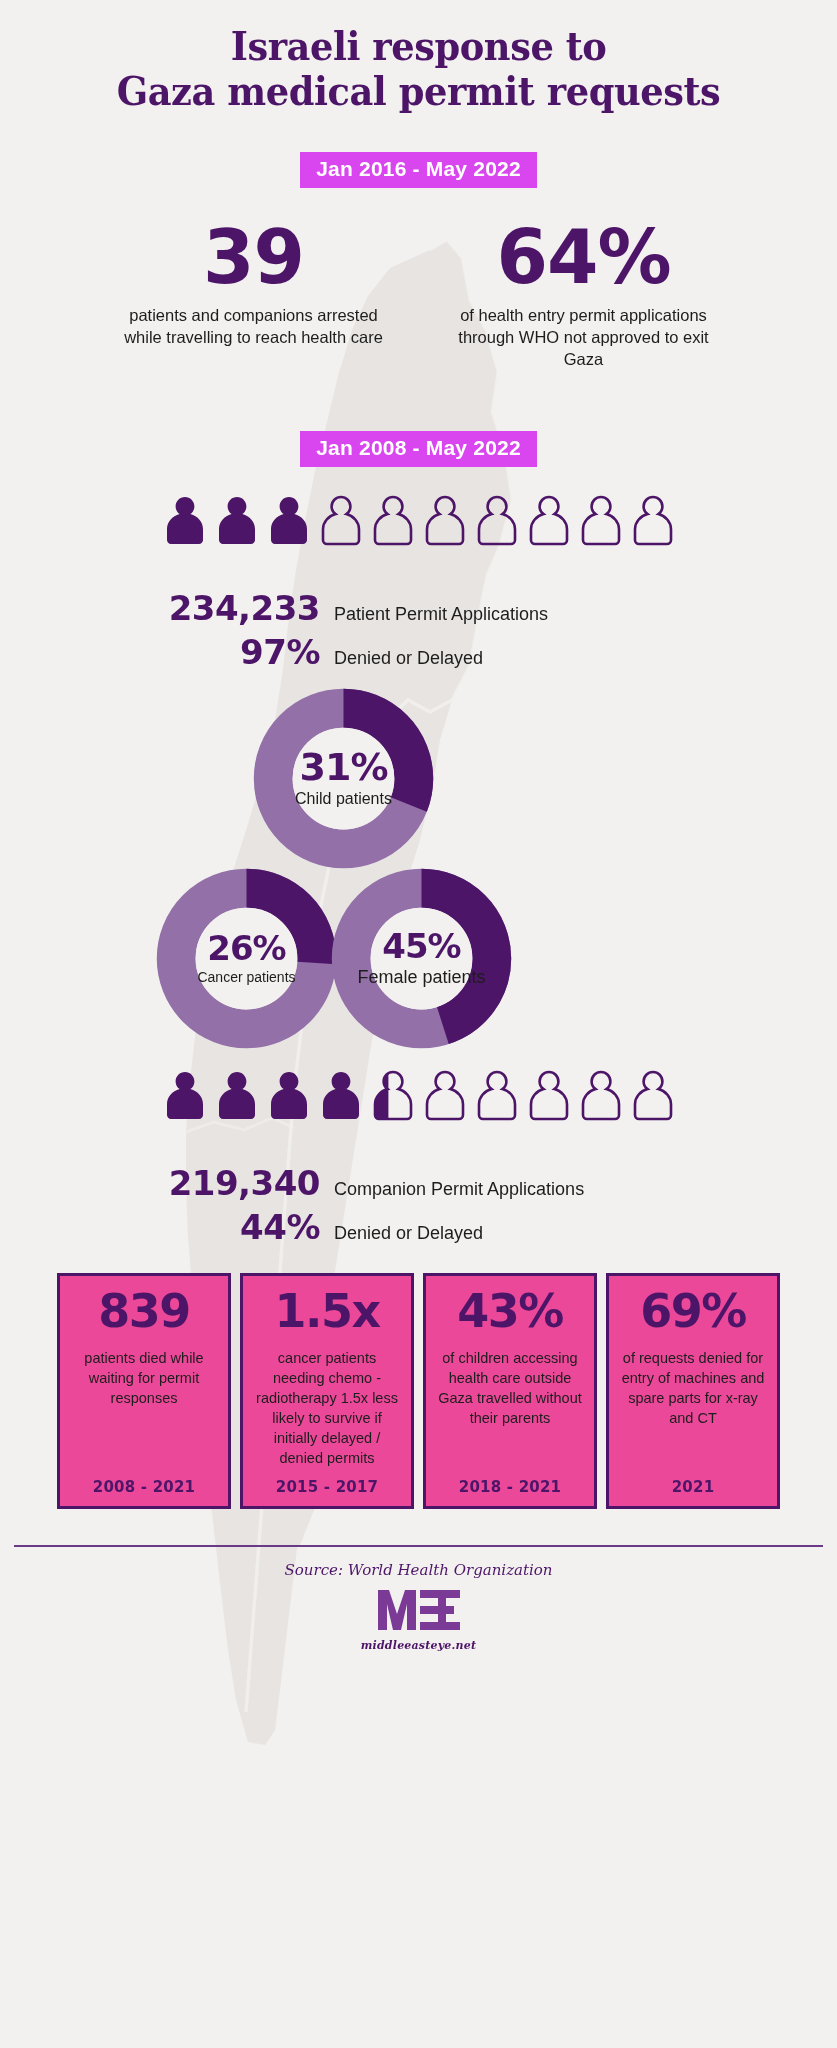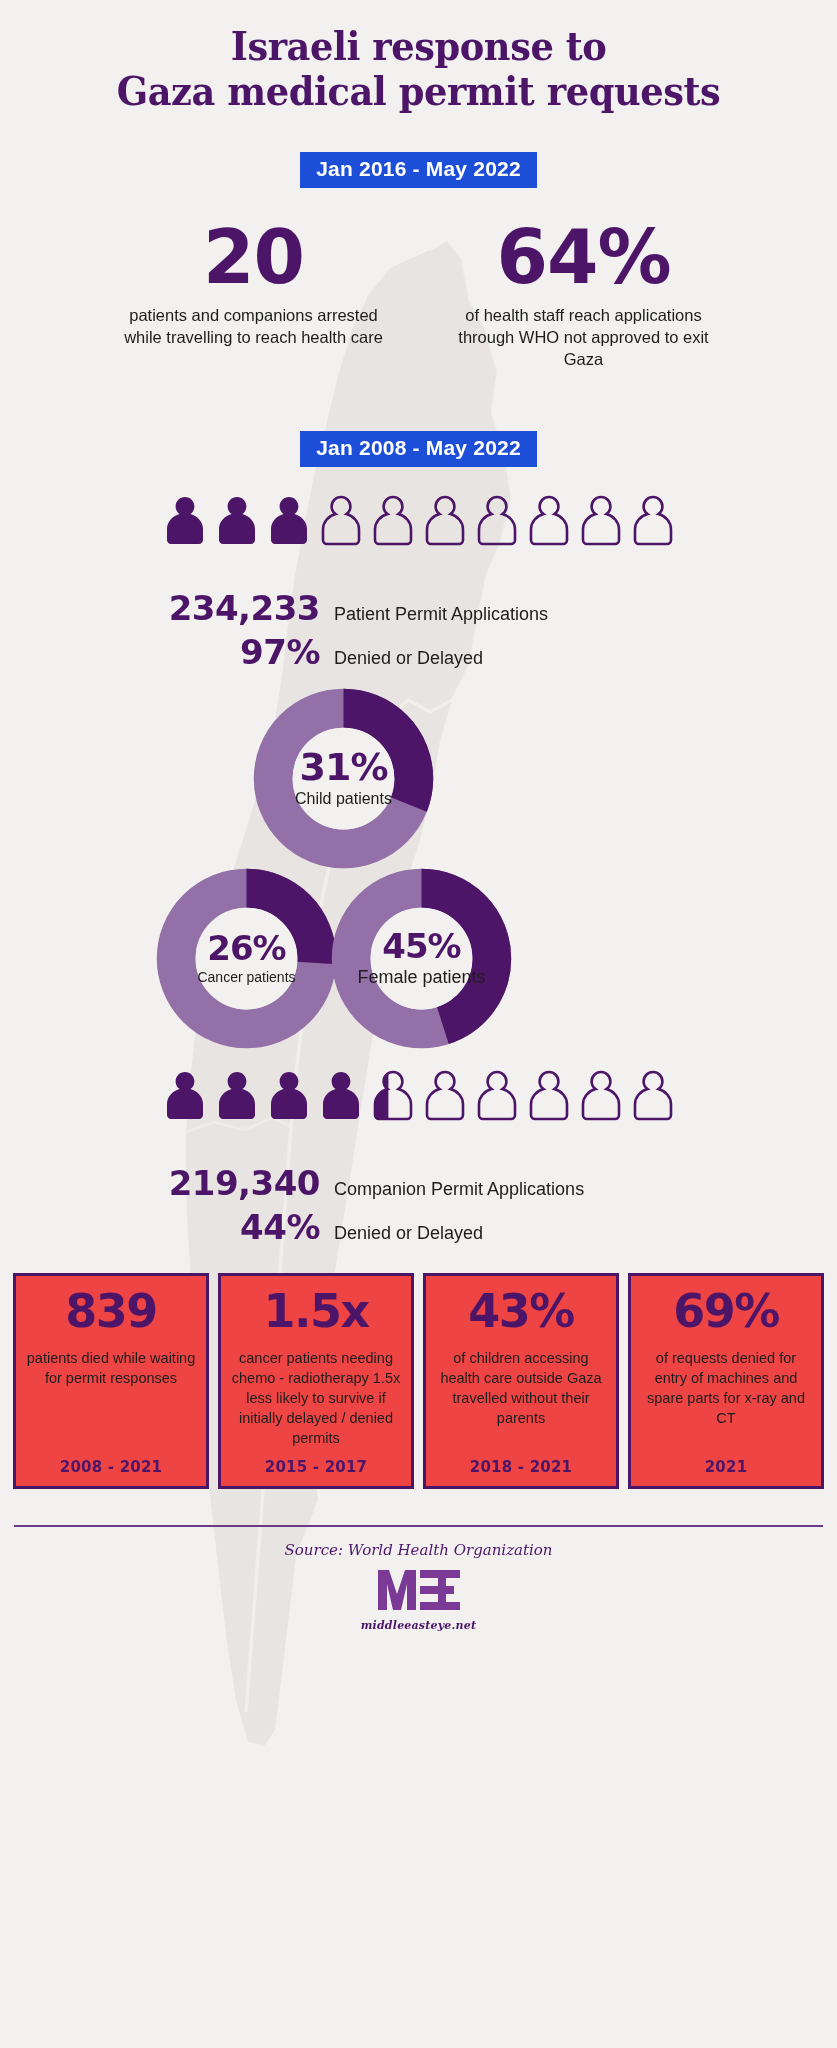--- a/index.html
+++ b/index.html
@@ -32,21 +32,21 @@
     letter-spacing:-0.5px;
     padding-top:24px;
     transform:scaleX(0.92);
   }
   .title div{white-space:nowrap;}
 
   
   .badge-wrap{text-align:center;}
   .badge{
     display:inline-block;
-    background:#1d4ed8;
+    background:#d946ef;
     color:#ffffff;
     font-size:21px;
     font-weight:bold;
     letter-spacing:0.2px;
     padding:5px 16px 7px 16px;
   }
 
   
   .top-stats{
     display:flex;
@@ -125,23 +125,23 @@
   #donut-female .dlbl{font-size:18px;}
 
   
   .boxes{
     display:flex;
     justify-content:center;
     gap:9px;
     margin-top:26px;
   }
   .box{
-    width:196px;
+    width:174px;
     border:3px solid #4d1568;
-    background:#ef4444;
+    background:#ec4899;
     display:flex;
     flex-direction:column;
     align-items:center;
     padding:12px 8px 10px 8px;
     box-sizing:border-box;
     min-height:200px;
   }
   .box-num{
     color:#4d1568;font-weight:bold;
     font-size:46px;line-height:1;
@@ -216,26 +216,26 @@
       <div>Israeli response to</div>
       <div>Gaza medical permit requests</div>
     </div>
 
     <div class="badge-wrap" style="margin-top:38px;">
       <span class="badge">Jan 2016 - May 2022</span>
     </div>
 
     <div class="top-stats">
       <div class="top-stat">
-        <div class="bignum">20</div>
+        <div class="bignum">39</div>
         <div class="bigcap">patients and companions arrested while travelling to reach health care</div>
       </div>
       <div class="top-stat">
         <div class="bignum">64%</div>
-        <div class="bigcap">of health staff reach applications through WHO not approved to exit Gaza</div>
+        <div class="bigcap">of health entry permit applications through WHO not approved to exit Gaza</div>
       </div>
     </div>
 
     <div class="badge-wrap" style="margin-top:60px;">
       <span class="badge">Jan 2008 - May 2022</span>
     </div>
 
     <div class="people-row" id="people-patients">
         <span>
           <svg class="person" viewBox="0 0 46 56">

